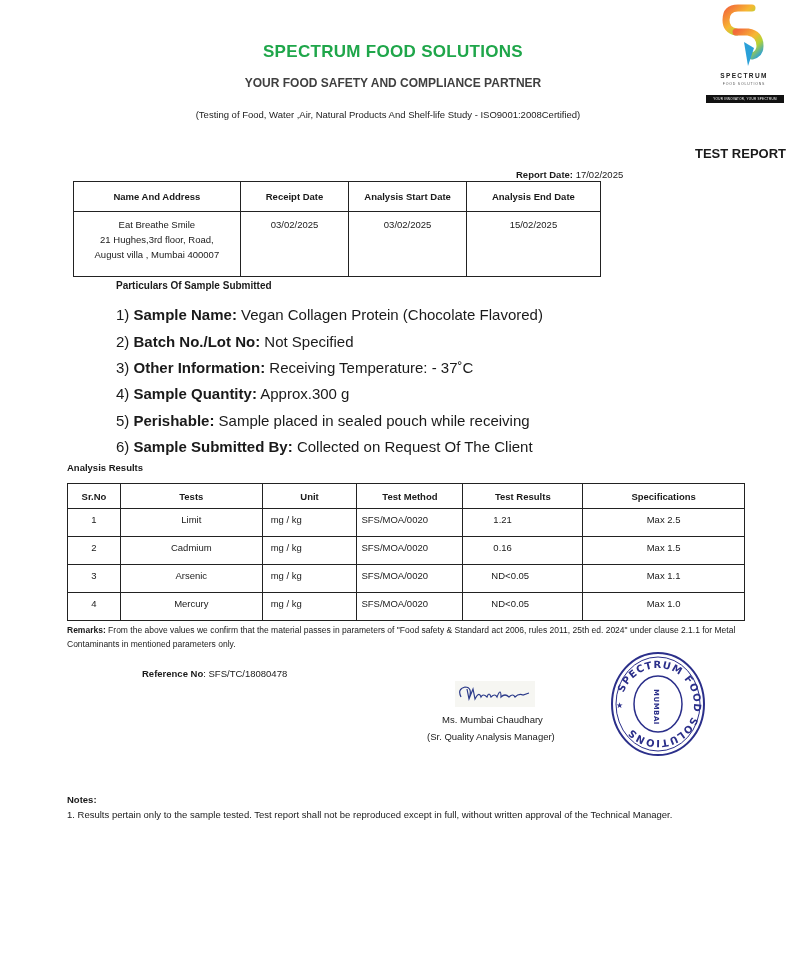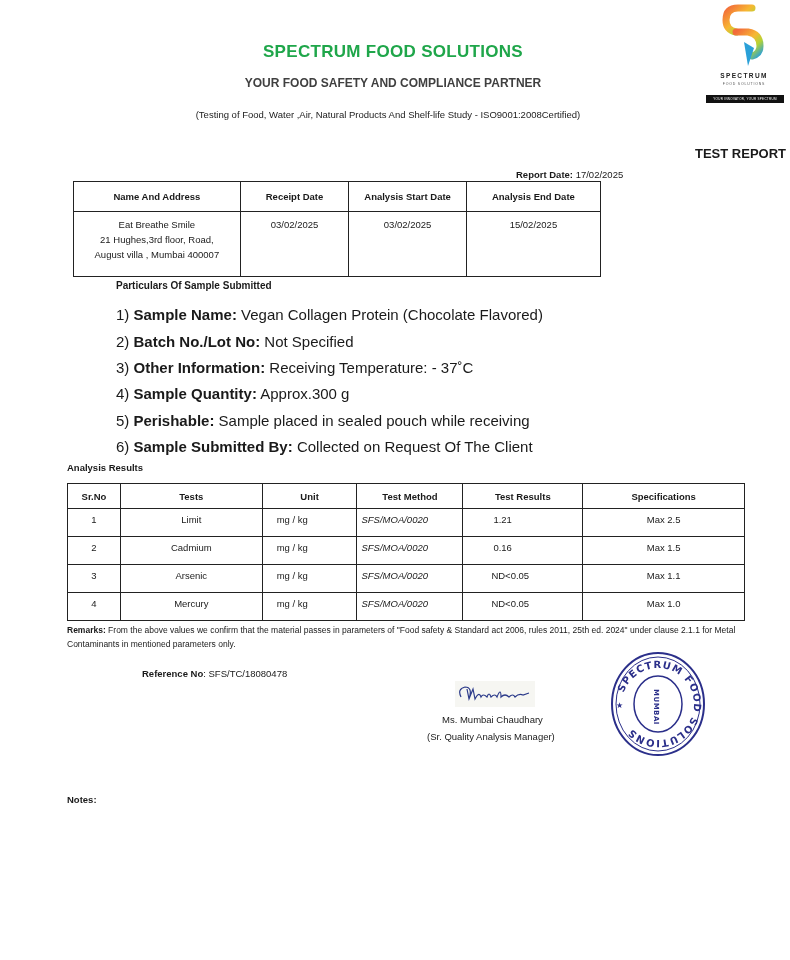--- a/index.html
+++ b/index.html
@@ -34,22 +34,22 @@
   .part-item b { font-weight: bold; }
 
   .analysis-title { left: 67px; top: 462px; font-size: 9.5px; font-weight: bold; }
 
   
   .results-table { left: 67px; top: 483px; width: 678px; }
   .results-table th, .results-table td { border: 1.3px solid #222; font-size: 9.5px; }
   .results-table th { height: 25px; font-weight: bold; text-align: center; }
   .results-table td { height: 28px; vertical-align: top; padding-top: 5px; }
   .c { text-align: center; }
-  .unit { padding-left: 14px; }
-  .method { padding-left: 4px; font-style: italic; }
+  .unit { padding-left: 8px; }
+  .method { padding-left: 4px; }
   .res { padding-left: 30px; }
 
   .remarks { left: 67px; top: 623px; width: 680px; font-size: 8.5px; line-height: 14px; }
   .remarks b { font-weight: bold; }
   .ref { left: 142px; top: 668px; font-size: 9.5px; }
   .ref b { font-weight: bold; }
 
   
   .signature { left: 455px; top: 681px; width: 80px; height: 26px; }
   .signer-name { left: 442px; top: 714px; font-size: 9.5px; }
@@ -205,13 +205,14 @@
   <ellipse cx="48" cy="53" rx="24" ry="28" fill="none" stroke="#2b2f8a" stroke-width="1.5"></ellipse>
   <text font-family="DejaVu Sans, sans-serif" font-size="10" font-weight="bold" fill="#2b2f8a" letter-spacing="1">
     <textPath href="#stampArc" startOffset="5%">SPECTRUM FOOD SOLUTIONS</textPath>
   </text>
   <text x="6" y="57" font-family="DejaVu Sans, sans-serif" font-size="8" fill="#2b2f8a">★</text>
   <text x="0" y="0" transform="translate(44 38) rotate(90)" font-family="DejaVu Sans, sans-serif" font-size="7" font-weight="bold" fill="#2b2f8a" letter-spacing="0.5">MUMBAI</text>
 </svg>
 
 <div class="abs notes">
   <div class="notes-title">Notes:</div>
+  <div>1. Results pertain only to the sample tested. Test report shall not be reproduced except in full, without written approval of the Technical Manager.</div>
 </div>
 
 </body></html>

